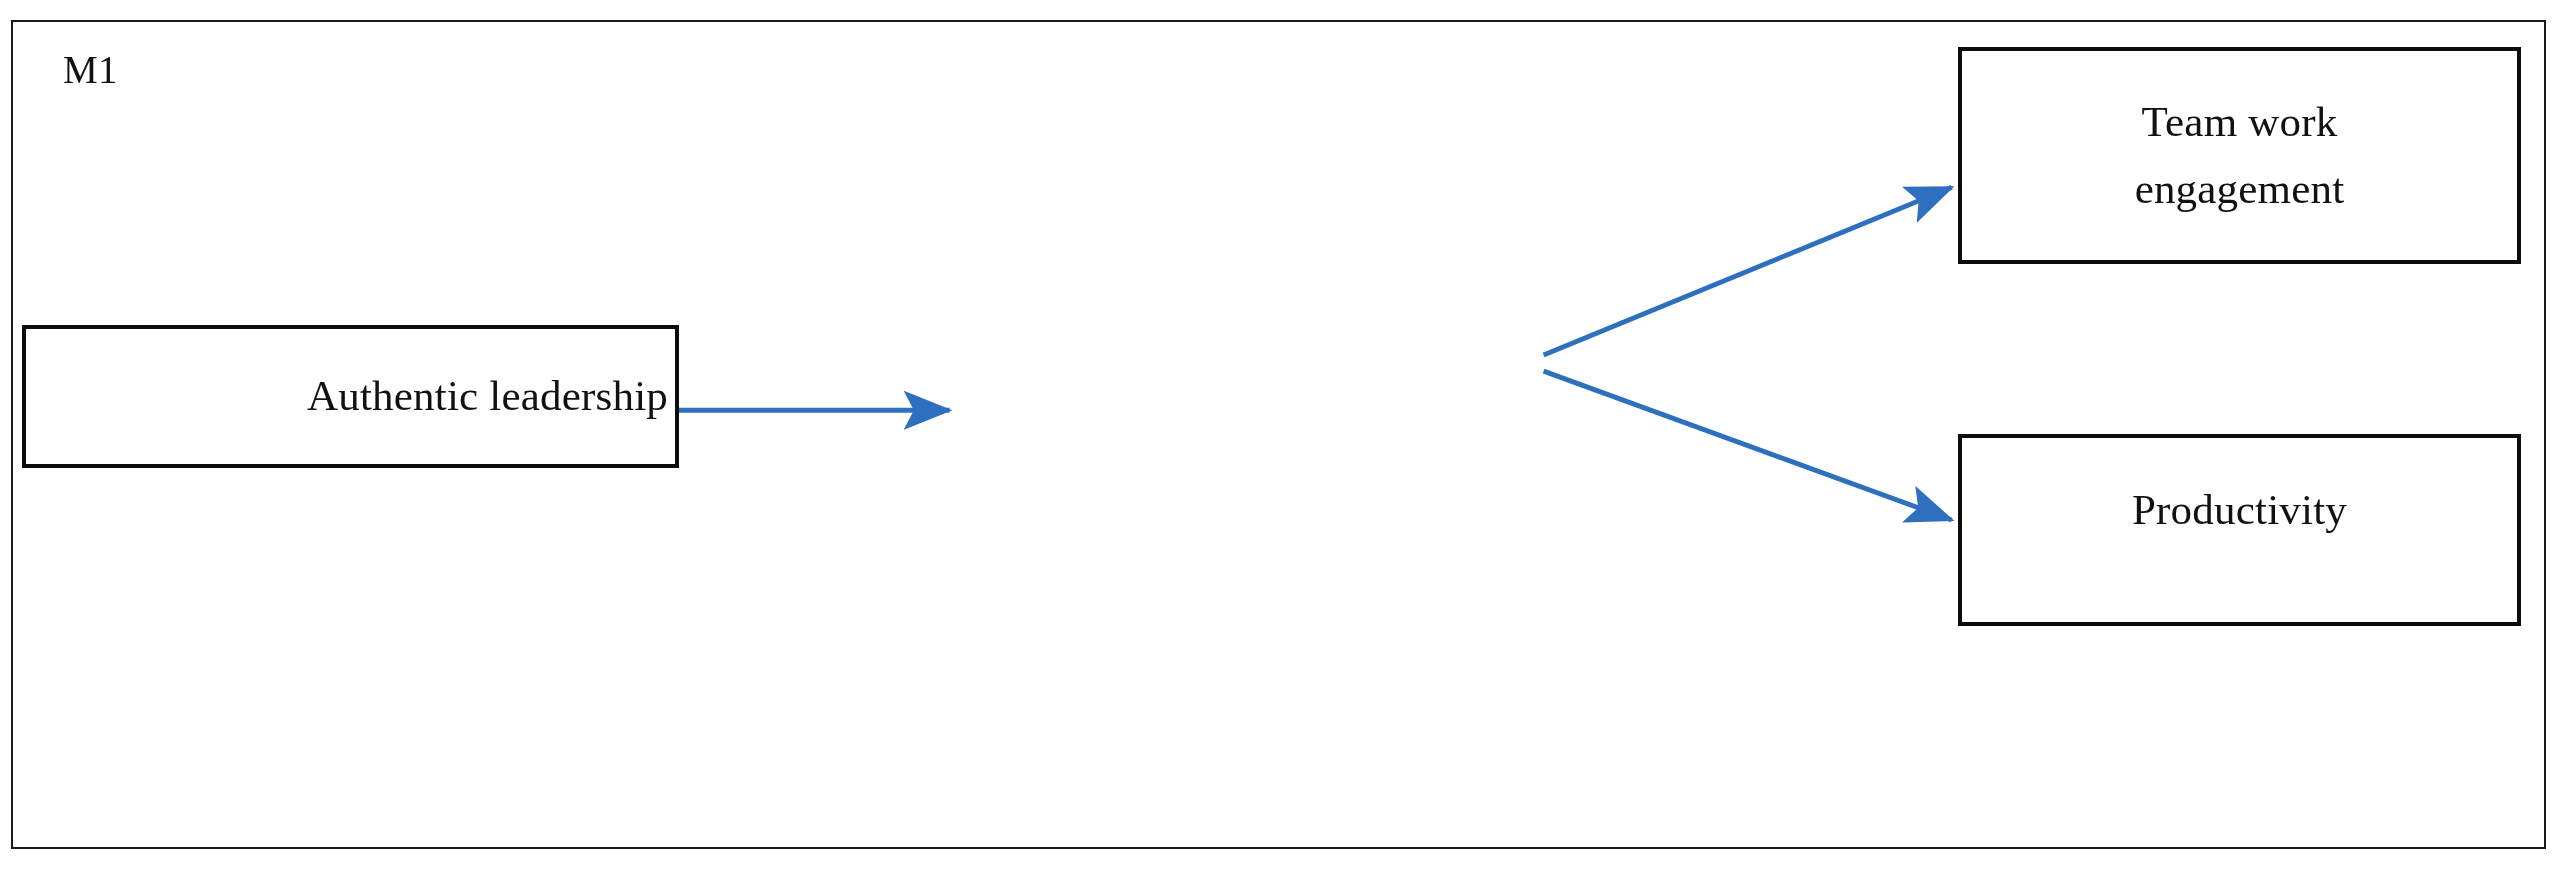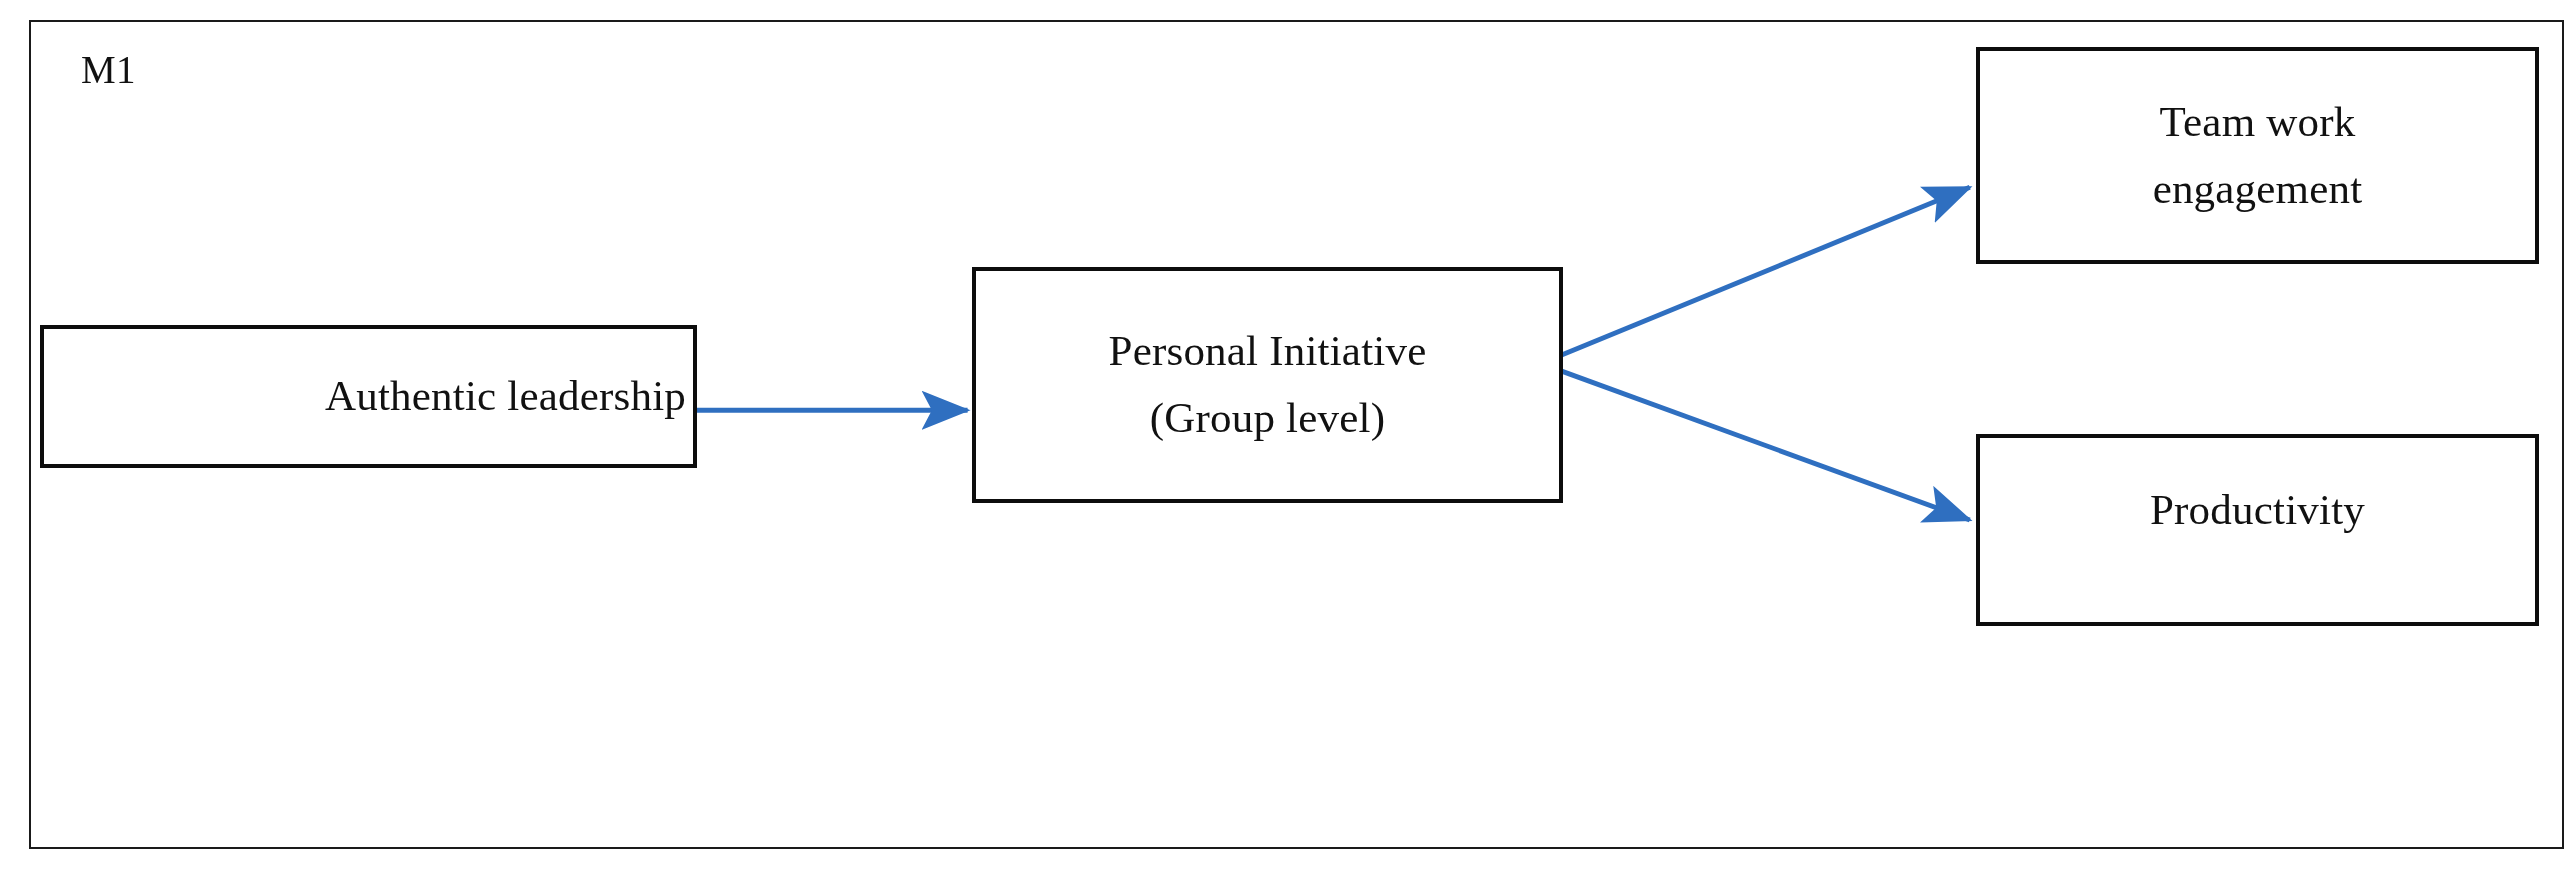--- a/index.html
+++ b/index.html
@@ -12,21 +12,21 @@
   }
   #canvas {
     position: relative;
     width: 2576px;
     height: 875px;
     background: #ffffff;
     overflow: hidden;
   }
   #outer-frame {
     position: absolute;
-    left: 29px;
+    left: 11px;
     top: 20px;
     width: 2535px;
     height: 829px;
     border: 2.1px solid #1a1a1a;
     box-sizing: border-box;
     background: #ffffff;
   }
   #model-label {
     position: absolute;
     left: 50px;
@@ -114,24 +114,20 @@
 
       <line x1="2224" y1="531" x2="2808" y2="744" stroke="#2f6fc0" stroke-width="7" marker-end="url(#head-blue)"></line>
     </svg>
 
     <div id="model-label">M1</div>
 
     <div class="node-box" id="node-authentic-leadership" style="left:9px; top:303px;">
       <span class="node-label">Authentic leadership</span>
     </div>
 
-    <div class="node-box" id="node-personal-initiative" style="left:941px; top:245px;">
-      <span class="node-label">Personal Initiative
-(Group level)</span>
-    </div>
 
     <div class="node-box" id="node-productivity" style="left:1945px; top:412px;">
       <span class="node-label">Productivity</span>
     </div>
 
     <div class="node-box" id="node-team-work-engagement" style="left:1945px; top:25px;">
       <span class="node-label">Team work
 engagement</span>
     </div>
 

